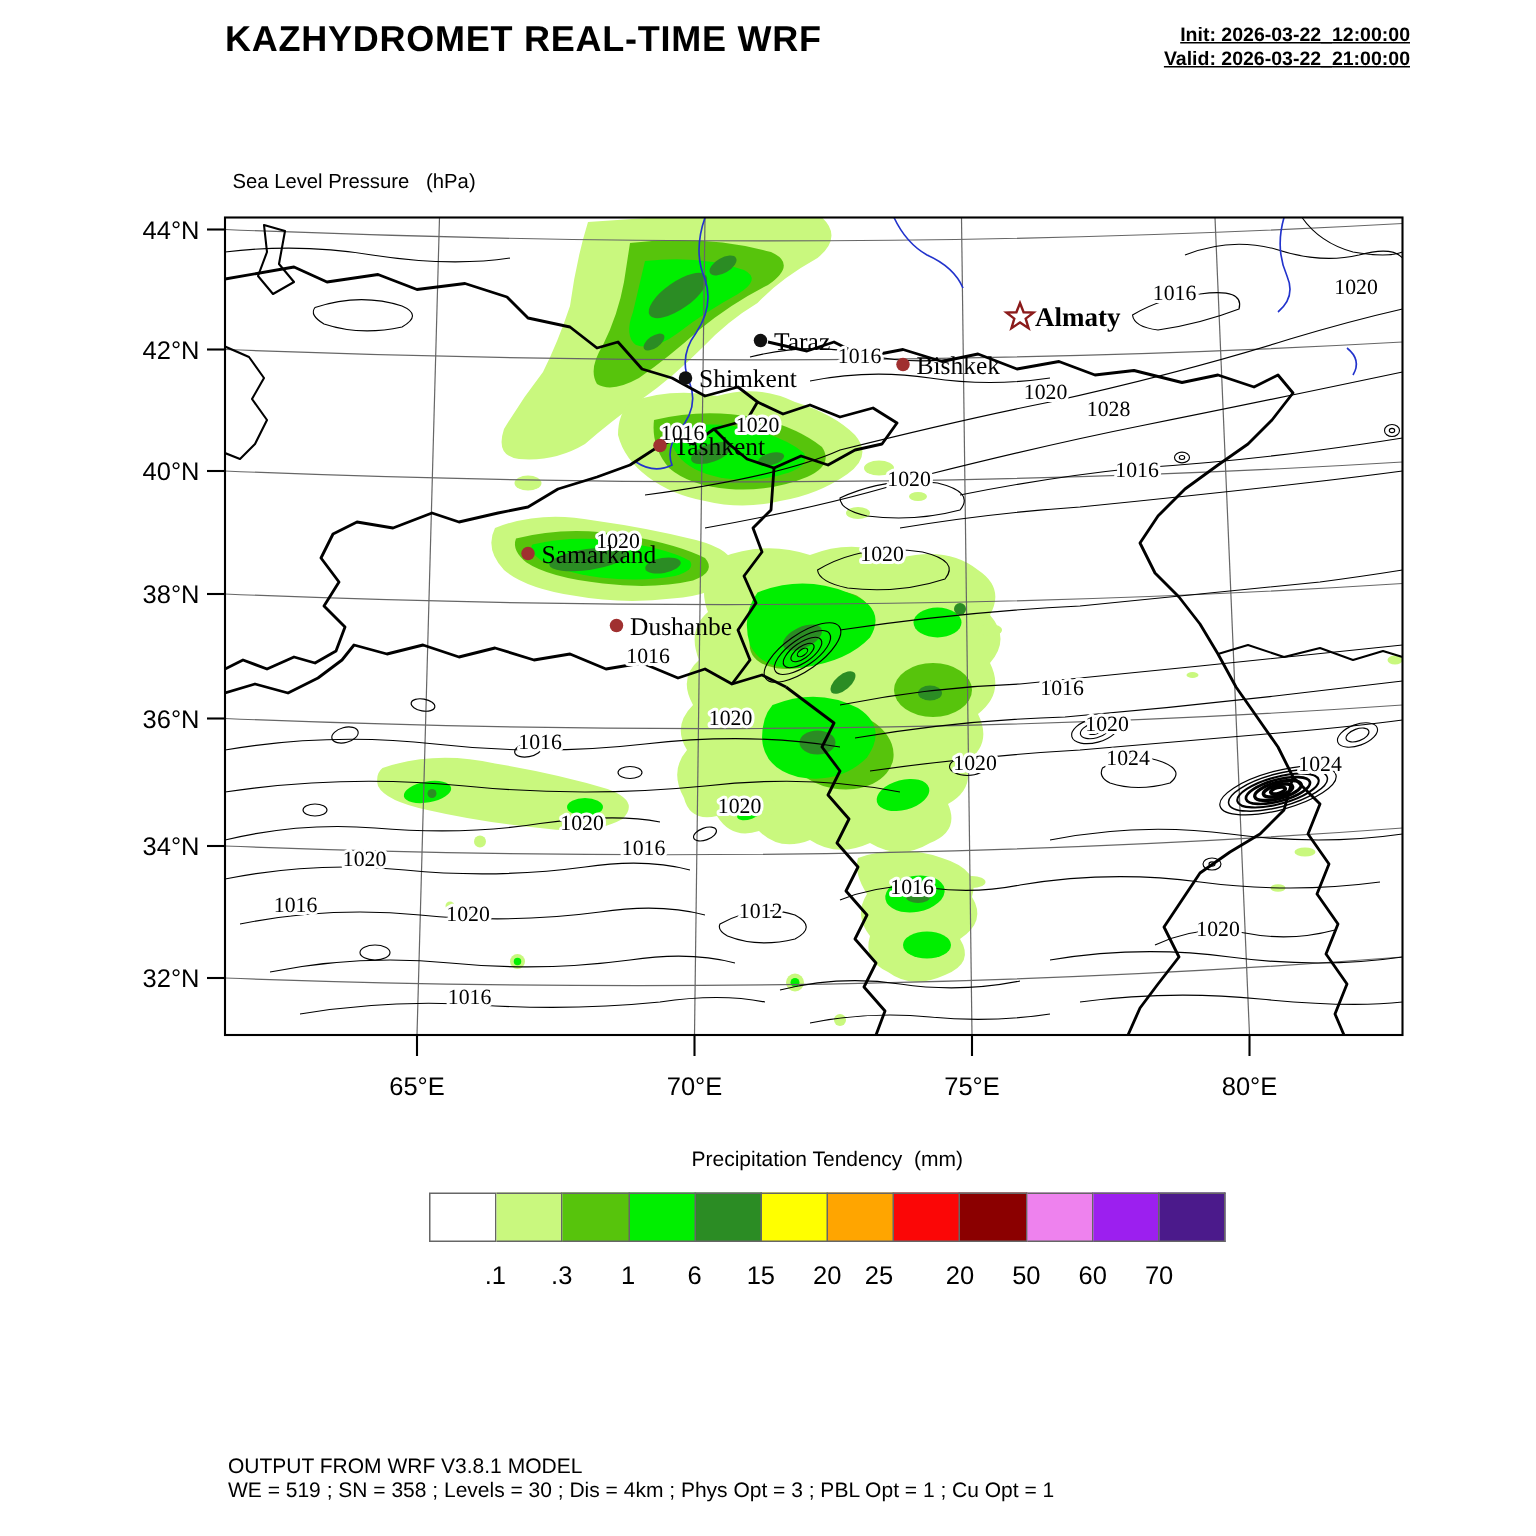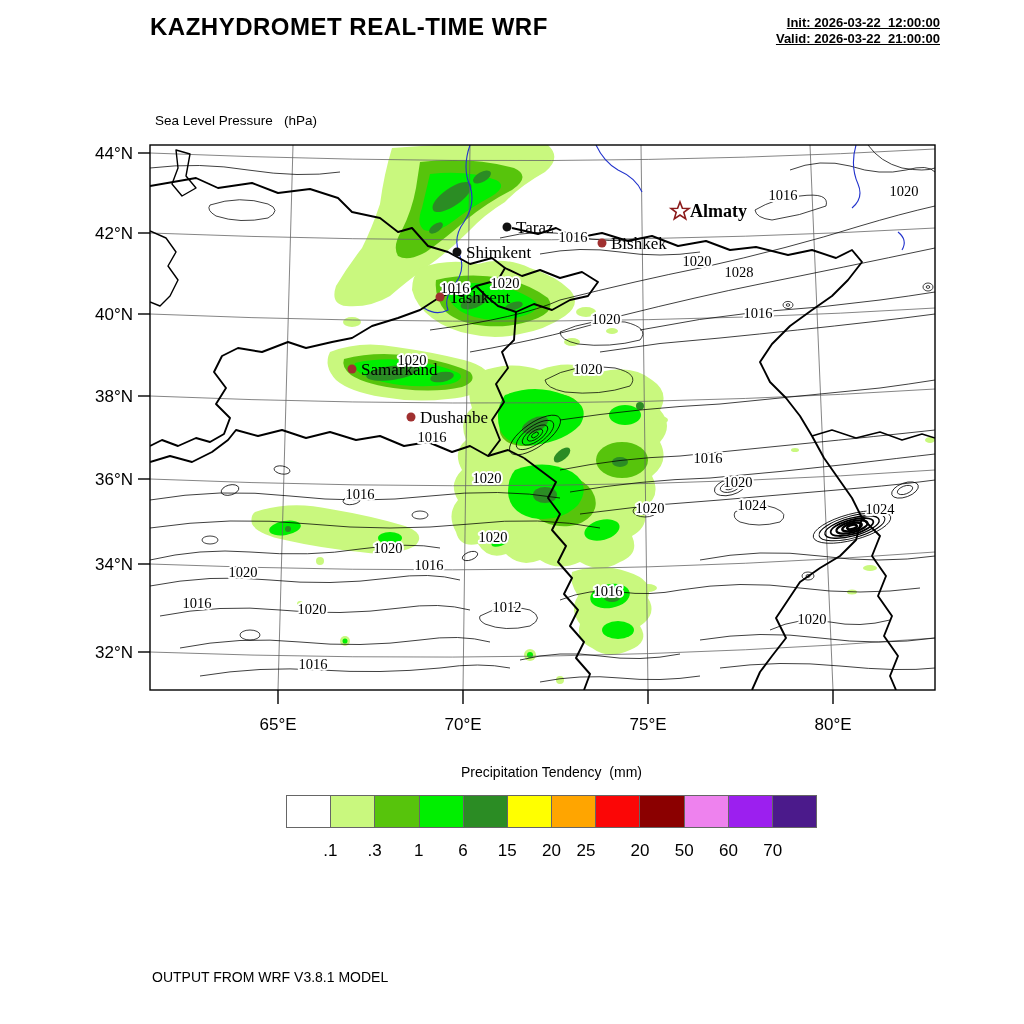--- a/index.html
+++ b/index.html
@@ -330,13 +330,13 @@
     <span class="cbtick" style="left: 177px;">6</span>
     <span class="cbtick" style="left: 221.25px;">15</span>
     <span class="cbtick" style="left: 265.5px;">20</span>
     <span class="cbtick" style="left: 300px;">25</span>
     <span class="cbtick" style="left: 354px;">20</span>
     <span class="cbtick" style="left: 398.25px;">50</span>
     <span class="cbtick" style="left: 442.5px;">60</span>
     <span class="cbtick" style="left: 486.75px;">70</span>
   </div>
 
-<div class="abs" id="footer"><span>OUTPUT FROM WRF V3.8.1 MODEL</span><br></div>
+<div class="abs" id="footer"><span>OUTPUT FROM WRF V3.8.1 MODEL</span><br><span>WE = 519 ; SN = 358 ; Levels = 30 ; Dis = 4km ; Phys Opt = 3 ; PBL Opt = 1 ; Cu Opt = 1</span></div>
 
 </body></html>

